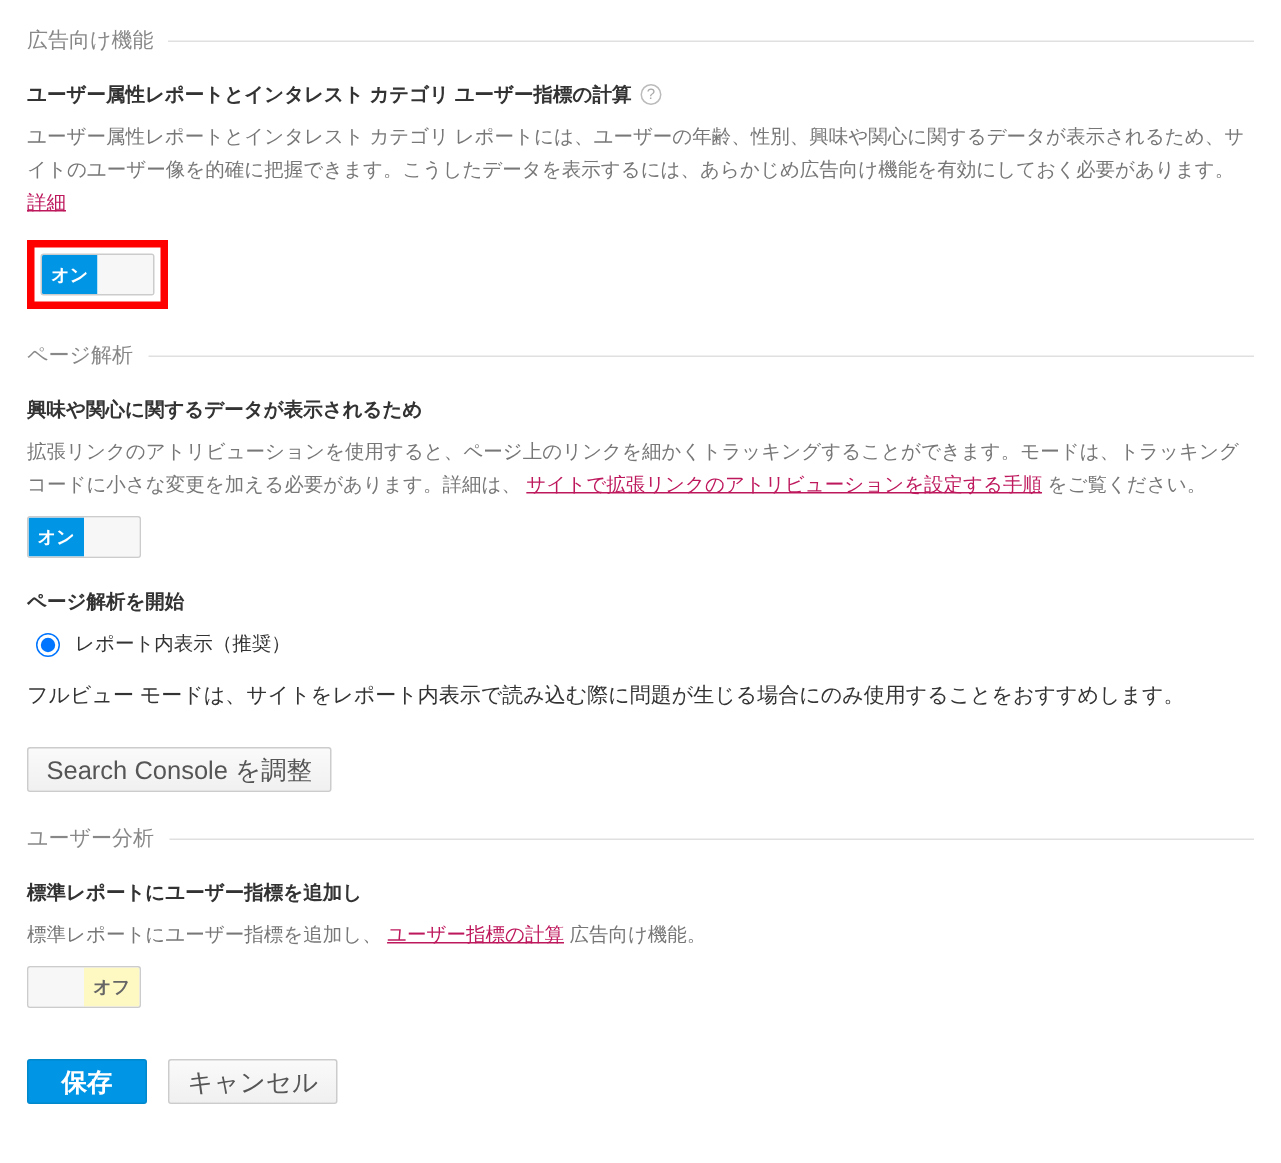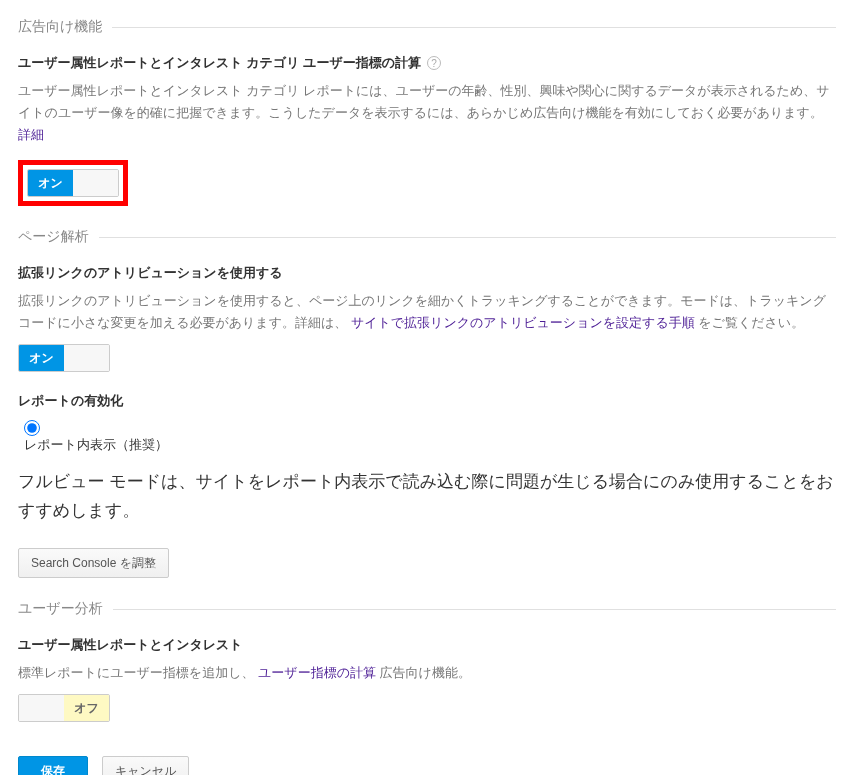--- a/index.html
+++ b/index.html
@@ -49,24 +49,24 @@
       color: #aaa;
       margin-left: 6px;
       font-weight: normal;
     }
     .description {
       color: #777;
       line-height: 1.7;
       font-size: 13px;
       margin-bottom: 10px;
     }
-    .link { color: #4c1d95; cursor: pointer; }
+    .link { color: #be185d; cursor: pointer; text-decoration: underline; }
     .toggle {
       display: inline-flex;
-      width: 92px;
+      width: 76px;
       height: 28px;
       border: 1px solid #ccc;
       border-radius: 2px;
       overflow: hidden;
       font-size: 12px;
       cursor: pointer;
     }
     .toggle .half {
       flex: 1;
       display: flex;
@@ -86,39 +86,38 @@
     }
     .highlight-box {
       border: 5px solid #ff0000;
       display: inline-block;
       padding: 4px;
       margin-top: 4px;
     }
     .radio-group { margin: 10px 0 14px 6px; }
     .radio-row {
       display: flex;
-      align-items: flex-start;
+      align-items: flex-end;
       margin-bottom: 14px;
       font-size: 13px;
       color: #333;
-      flex-direction: column;
     }
     .radio-row input { margin-right: 10px; width:16px; height:16px; }
-    .note { color: #333; font-size: 17px; line-height:1.7; }
+    .note { color: #333; font-size: 14px; line-height:1.7; }
     .btn {
       display: inline-flex;
       align-items: center;
       justify-content: center;
       height: 30px;
       padding: 0 12px;
       border: 1px solid #ccc;
       border-radius: 2px;
       background: linear-gradient(#fafafa,#f0f0f0);
       color: #555;
-      font-size: 12px;
+      font-size: 17px;
       cursor: pointer;
     }
     .btn-primary {
       background: #0095e5;
       border-color: #0088cc;
       color: #fff;
       font-weight: bold;
       padding: 0 22px;
     }
     .footer-buttons {
@@ -154,34 +153,34 @@
   </div>
 </div>
 
 <div class="section">
   <div class="section-title-row">
     <span class="section-title">ページ解析</span>
     <div class="section-title-line"></div>
   </div>
 
   <div class="subsection">
-    <div class="subsection-title">拡張リンクのアトリビューションを使用する</div>
+    <div class="subsection-title">興味や関心に関するデータが表示されるため</div>
     <div class="description">
       <span>拡張リンクのアトリビューションを使用すると、ページ上のリンクを細かくトラッキングすることができます。モードは、トラッキング コードに小さな変更を加える必要があります。詳細は、</span>
       <span class="link">サイトで拡張リンクのアトリビューションを設定する手順</span>
       <span>をご覧ください。</span>
     </div>
     <div class="toggle">
       <div class="half active-on">オン</div>
       <div class="half"></div>
     </div>
   </div>
 
   <div class="subsection">
-    <div class="subsection-title">レポートの有効化</div>
+    <div class="subsection-title">ページ解析を開始</div>
     <div class="radio-group">
       <label class="radio-row">
         <input type="radio" name="start-mode" checked="" style="">
         <span>レポート内表示（推奨）</span>
       </label>
     </div>
     <div class="note">フルビュー モードは、サイトをレポート内表示で読み込む際に問題が生じる場合にのみ使用することをおすすめします。</div>
   </div>
 </div>
 
@@ -189,21 +188,21 @@
   <div class="btn">Search Console を調整</div>
 </div>
 
 <div class="section">
   <div class="section-title-row">
     <span class="section-title">ユーザー分析</span>
     <div class="section-title-line"></div>
   </div>
 
   <div class="subsection">
-    <div class="subsection-title">ユーザー属性レポートとインタレスト</div>
+    <div class="subsection-title">標準レポートにユーザー指標を追加し</div>
     <div class="description">
       <span>標準レポートにユーザー指標を追加し、</span>
       <span class="link">ユーザー指標の計算</span>
       <span>広告向け機能。</span>
     </div>
     <div class="toggle">
       <div class="half"></div>
       <div class="half active-off">オフ</div>
     </div>
   </div>

